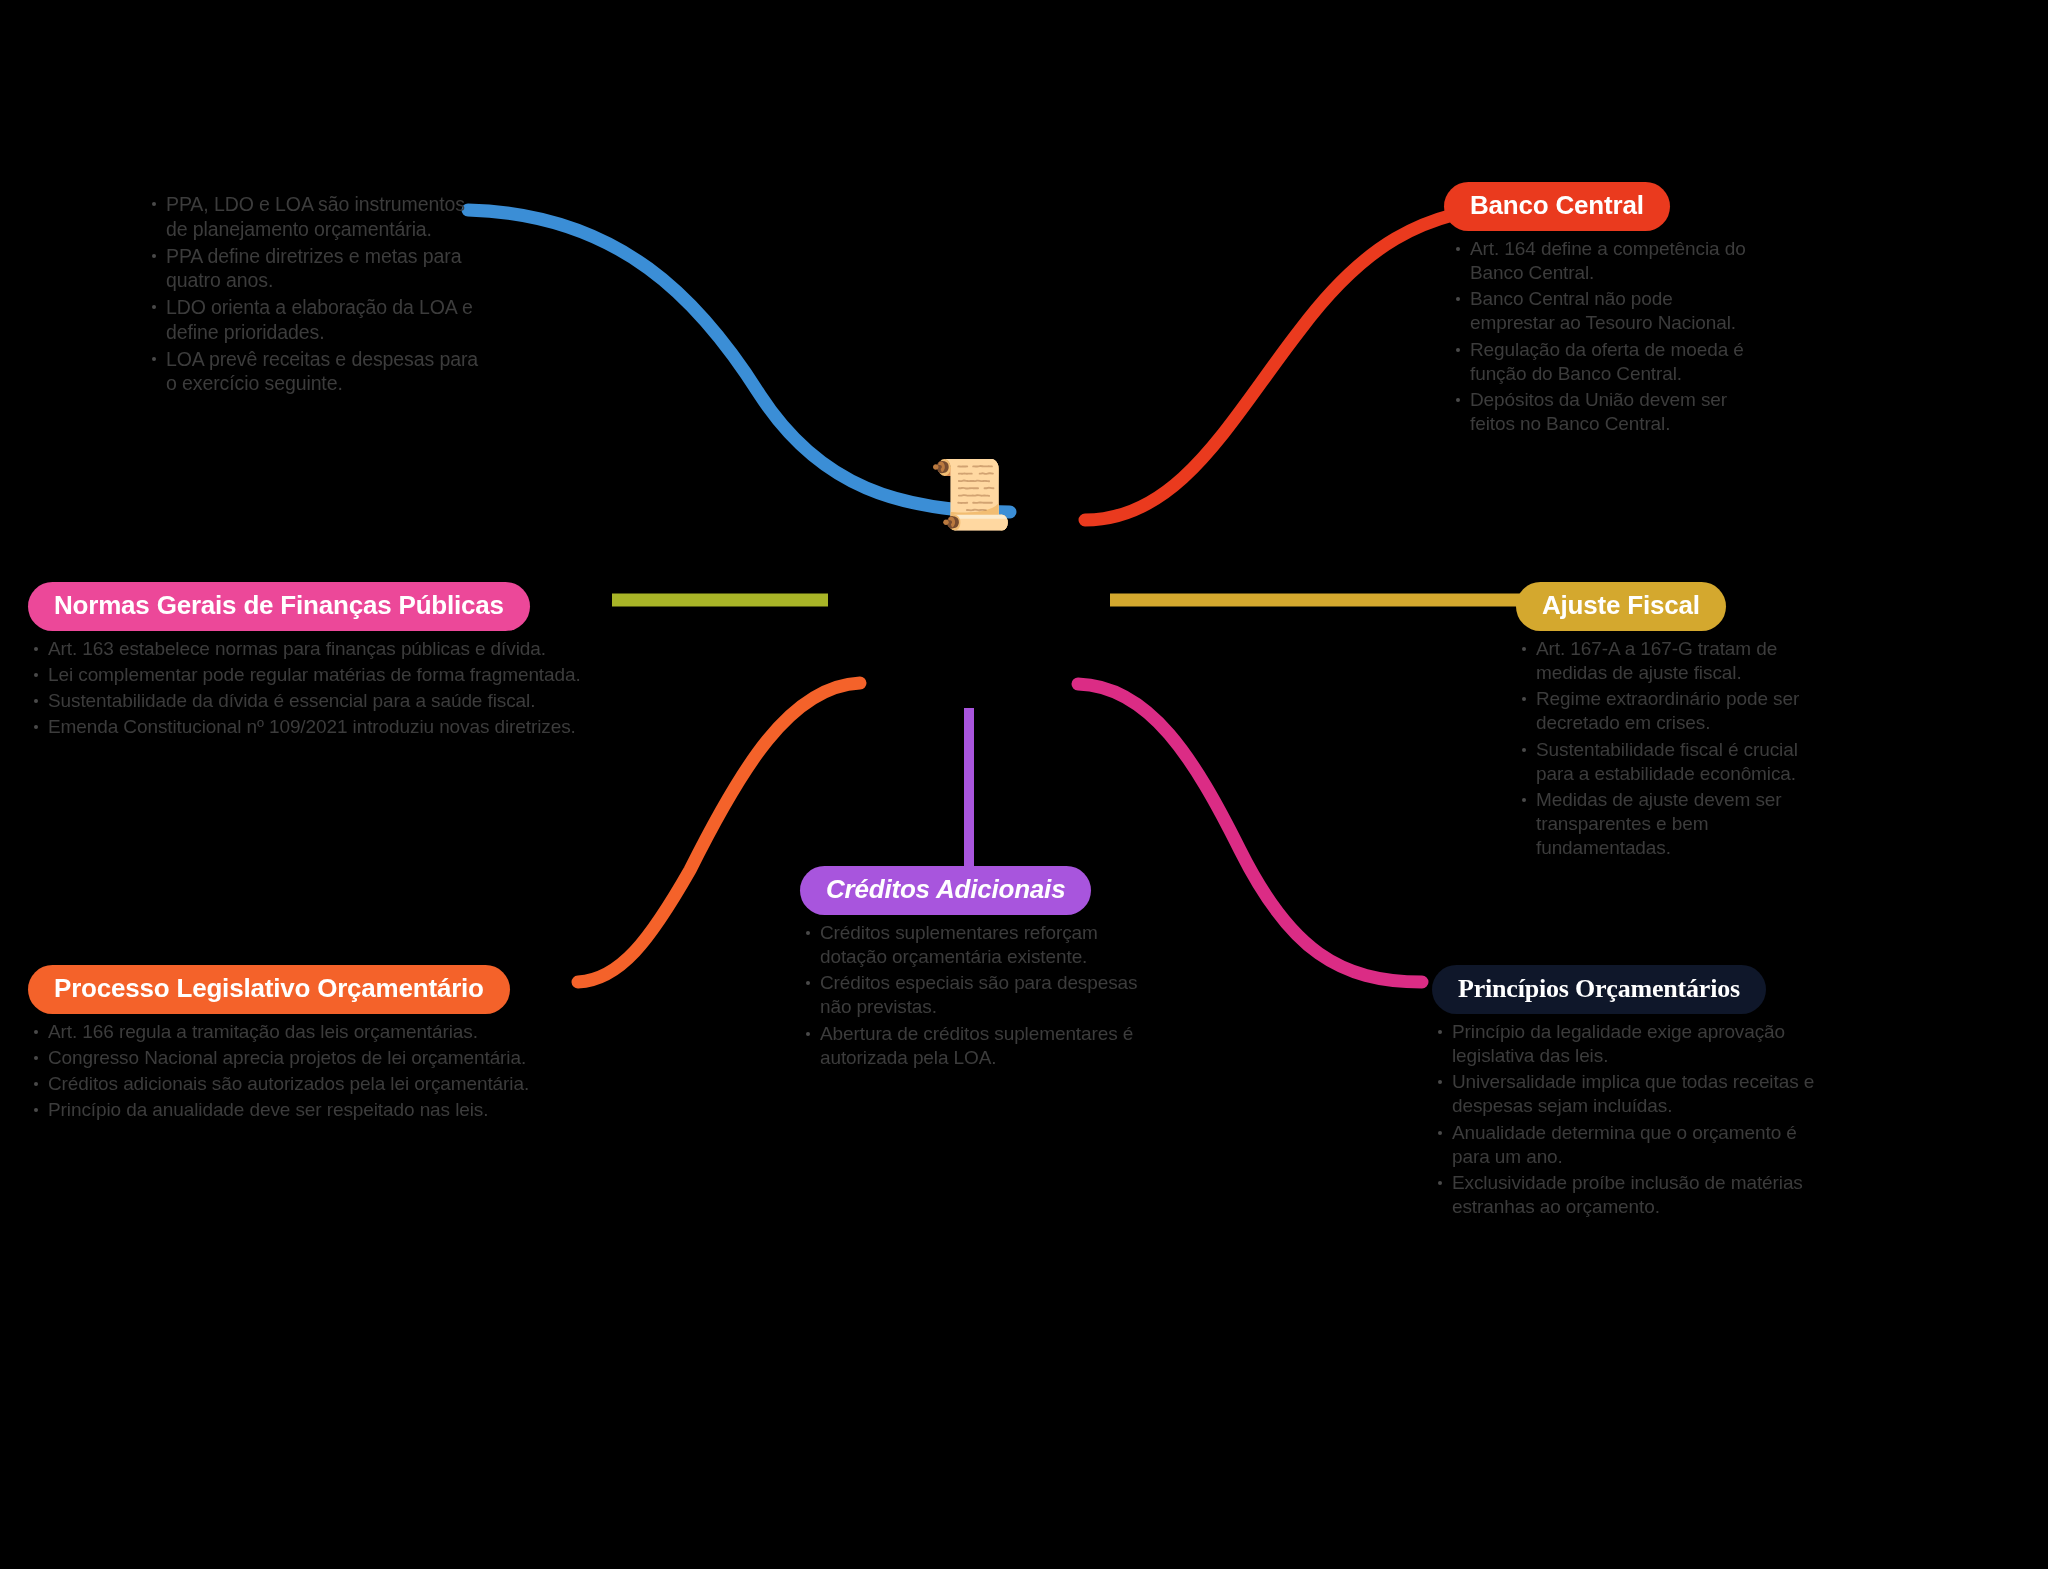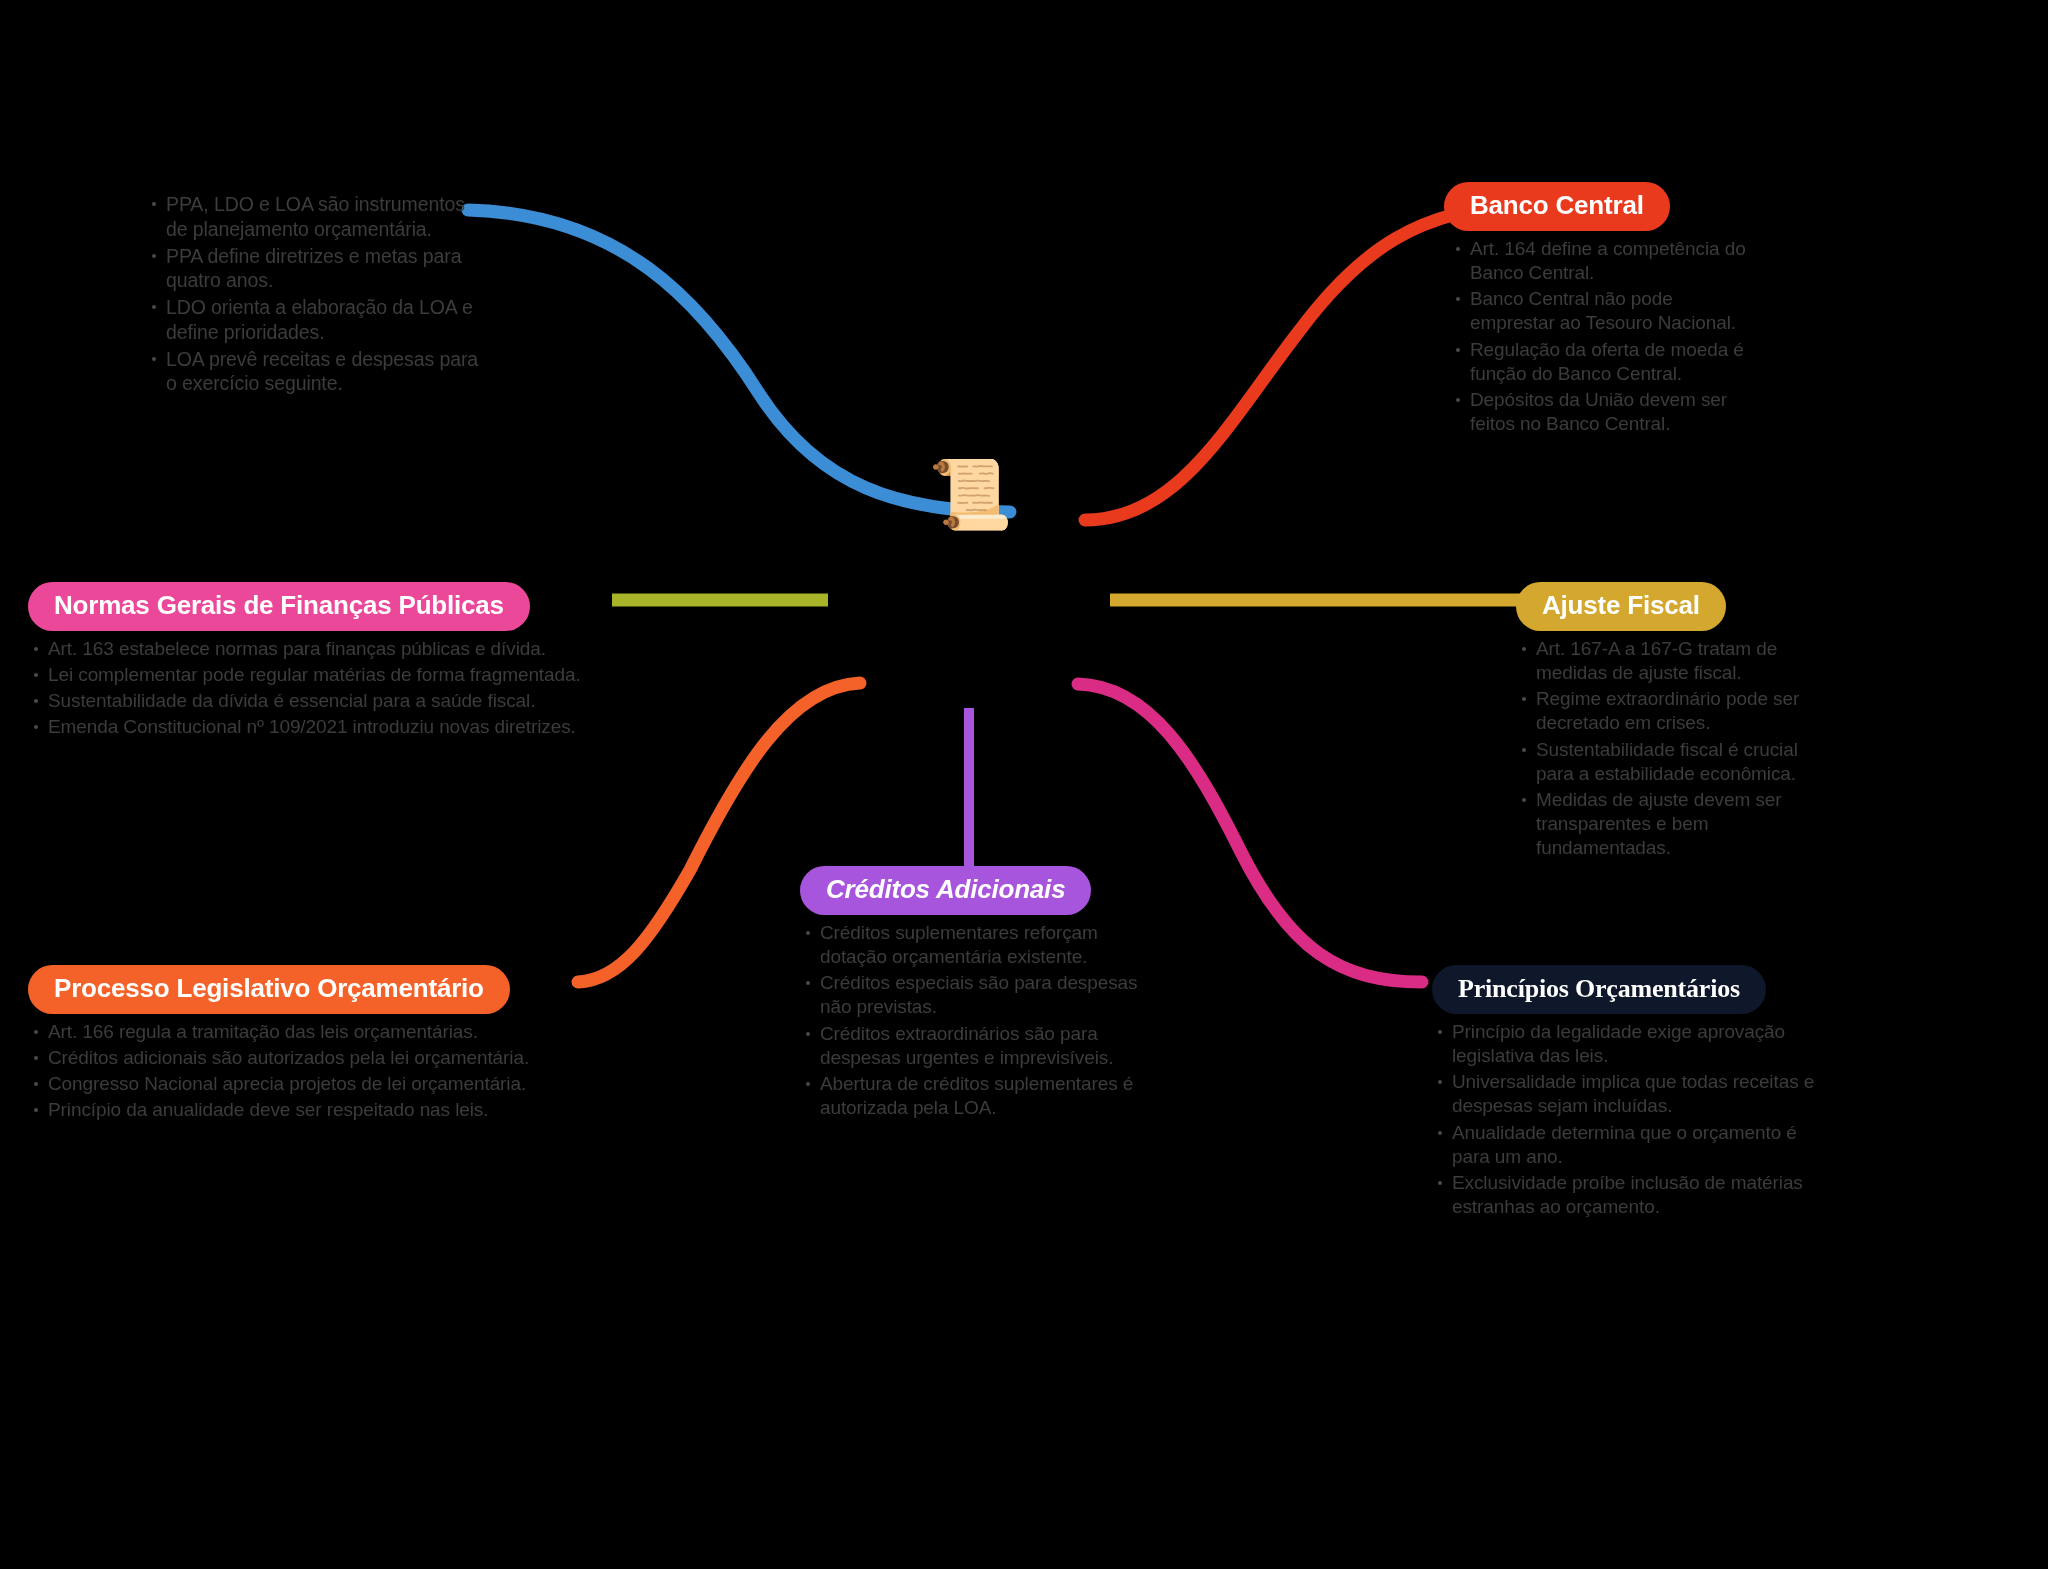--- a/index.html
+++ b/index.html
@@ -164,32 +164,31 @@
       <li>Regime extraordinário pode ser decretado em crises.</li>
       <li>Sustentabilidade fiscal é crucial para a estabilidade econômica.</li>
       <li>Medidas de ajuste devem ser transparentes e bem fundamentadas.</li>
     </ul>
   </div>
 
   <div class="branch" id="branch-processo-legislativo">
     <span class="pill" style="background-color: rgb(244, 98, 42);">Processo Legislativo Orçamentário</span>
     <ul class="bullets">
       <li>Art. 166 regula a tramitação das leis orçamentárias.</li>
+      <li>Congresso Nacional aprecia projetos de lei orçamentária.</li>
       <li>Créditos adicionais são autorizados pela lei orçamentária.</li>
-      <li>Congresso Nacional aprecia projetos de lei orçamentária.</li>
       <li>Princípio da anualidade deve ser respeitado nas leis.</li>
     </ul>
   </div>
 
   <div class="branch" id="branch-creditos-adicionais">
     <span class="pill" style="background-color: rgb(168, 85, 221); font-style: italic;">Créditos Adicionais</span>
     <ul class="bullets">
       <li>Créditos suplementares reforçam dotação orçamentária existente.</li>
       <li>Créditos especiais são para despesas não previstas.</li>
-      <li>Créditos extraordinários são para despesas urgentes e imprevisíveis.</li>
       <li>Abertura de créditos suplementares é autorizada pela LOA.</li>
     </ul>
   </div>
 
   <div class="branch" id="branch-principios-orcamentarios">
     <span class="pill" style="background-color: #0f172a; font-family: Liberation Serif, serif;">Princípios Orçamentários</span>
     <ul class="bullets">
       <li>Princípio da legalidade exige aprovação legislativa das leis.</li>
       <li>Universalidade implica que todas receitas e despesas sejam incluídas.</li>
       <li>Anualidade determina que o orçamento é para um ano.</li>

